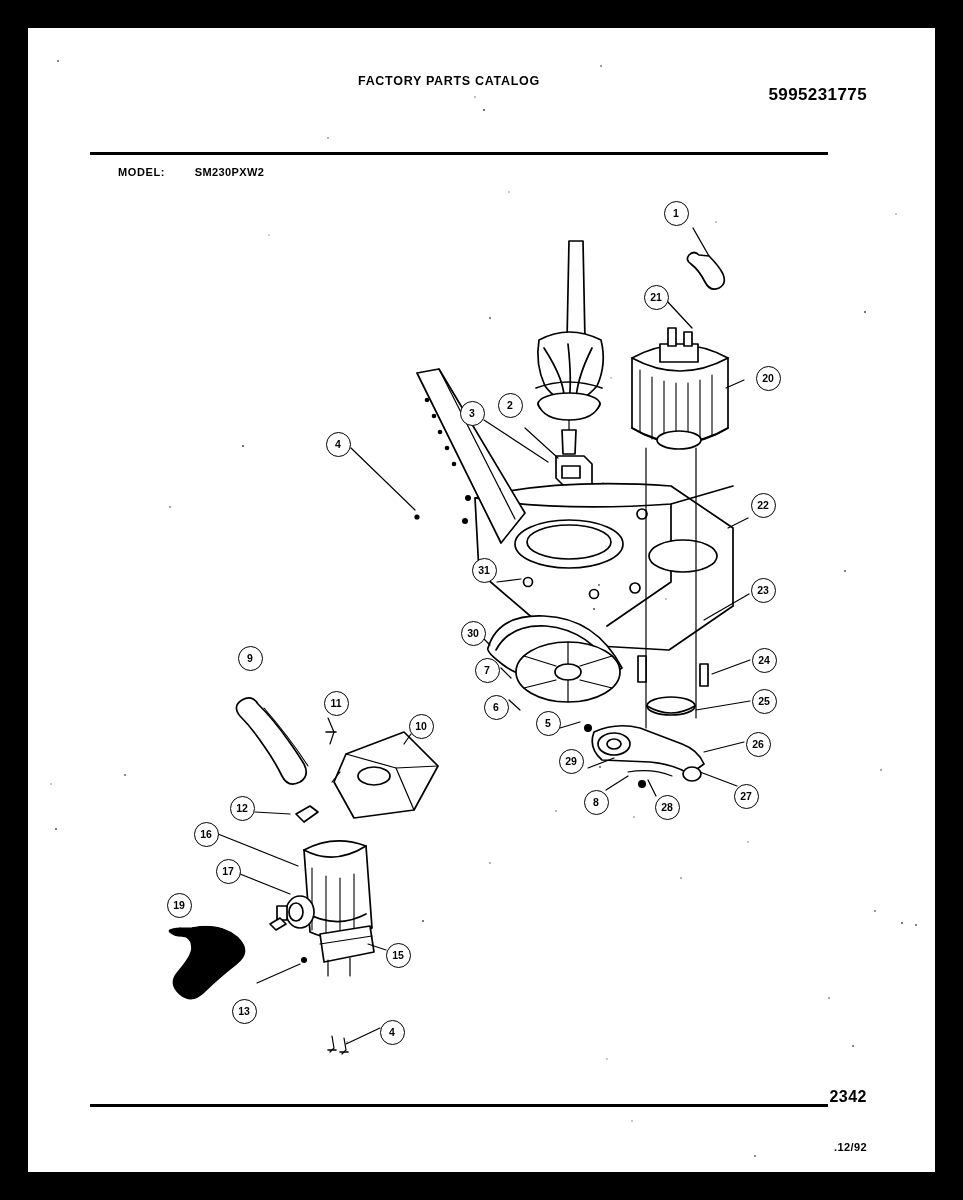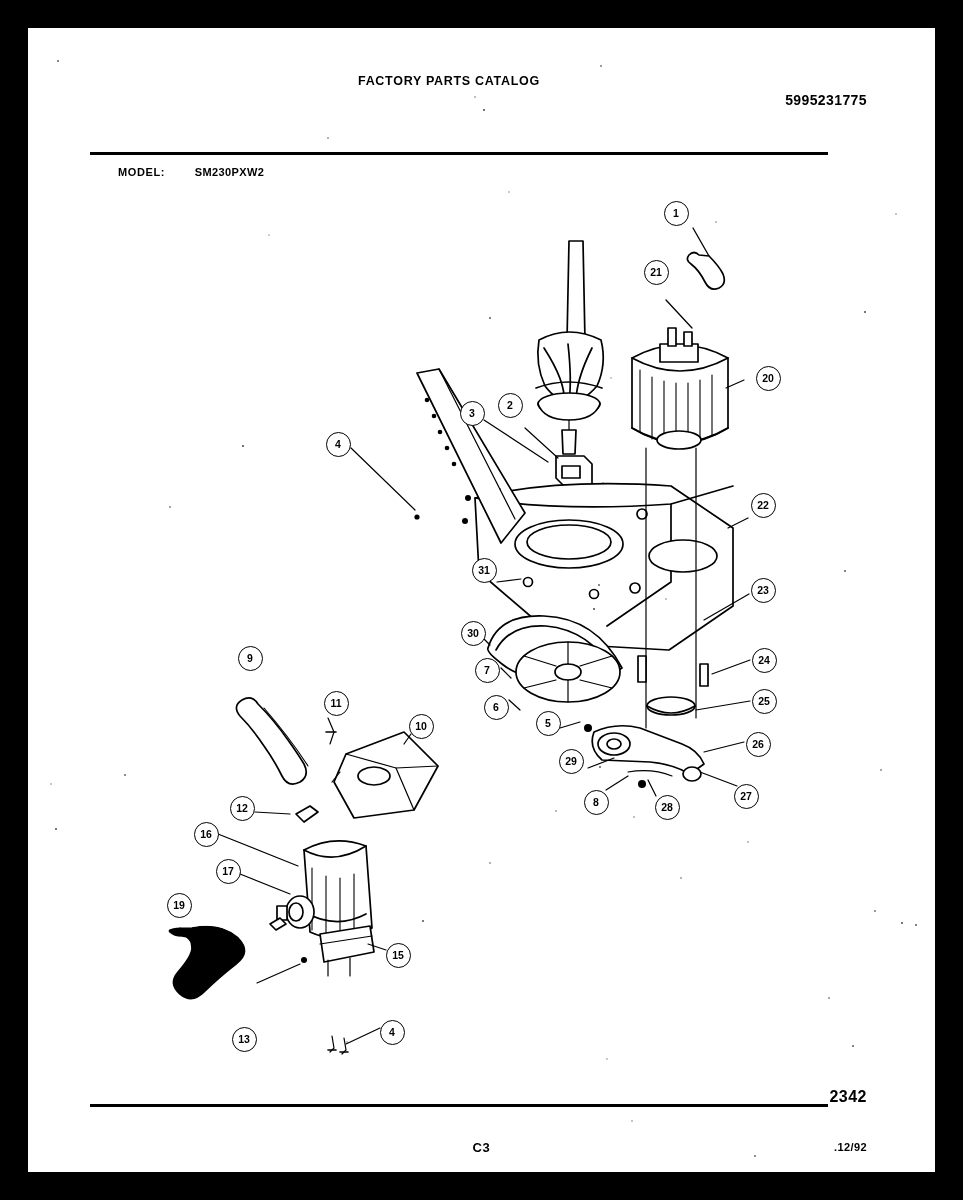--- a/index.html
+++ b/index.html
@@ -37,22 +37,22 @@
     left: 330px;
     top: 46px;
     font-size: 12.5px;
     font-weight: bold;
     letter-spacing: 0.7px;
     color: #000;
   }
   .doc-number {
     position: absolute;
     right: 68px;
-    top: 64px;
-    font-size: 14px;
+    top: 57px;
+    font-size: 17px;
     font-weight: bold;
     letter-spacing: 0.4px;
     color: #000;
   }
   .rule-top {
     position: absolute;
     left: 62px;
     top: 124px;
     width: 738px;
     height: 3px;
@@ -298,21 +298,21 @@
 
       <path d="M164 900 q28 -6 46 10 q14 14 -2 26 q-18 14 -32 28 q-12 12 -24 2 q-12 -10 -2 -22 q14 -16 14 -24 q0 -12 -10 -12 q-8 0 -12 -4 q-4 -4 22 -4 z" fill="#000"></path>
       <path d="M166 898 q30 -4 48 12" stroke="#fff" stroke-width="1.1"></path>
       <path d="M163 914 L152 900" stroke-width="1.2"></path>
 
     </g>
   </svg>
 
   <div id="callout-layer">
       <div class="callout" style="left: 648px; top: 185px;">1</div>
-      <div class="callout" style="left: 628px; top: 244px; text-align: center;">21</div>
+      <div class="callout" style="left: 628px; top: 269px; text-align: center;">21</div>
       <div class="callout" style="left: 740px; top: 350px;">20</div>
       <div class="callout" style="left: 444px; top: 385px;">3</div>
       <div class="callout" style="left: 482px; top: 377px;">2</div>
       <div class="callout" style="left: 310px; top: 416px;">4</div>
       <div class="callout" style="left: 735px; top: 477px;">22</div>
       <div class="callout" style="left: 456px; top: 542px;">31</div>
       <div class="callout" style="left: 735px; top: 562px;">23</div>
       <div class="callout" style="left: 445px; top: 605px;">30</div>
       <div class="callout" style="left: 736px; top: 632px;">24</div>
       <div class="callout" style="left: 222px; top: 630px;">9</div>
@@ -325,27 +325,26 @@
       <div class="callout" style="left: 730px; top: 716px;">26</div>
       <div class="callout" style="left: 543px; top: 733px;">29</div>
       <div class="callout" style="left: 214px; top: 780px;">12</div>
       <div class="callout" style="left: 568px; top: 774px;">8</div>
       <div class="callout" style="left: 639px; top: 779px;">28</div>
       <div class="callout" style="left: 718px; top: 768px;">27</div>
       <div class="callout" style="left: 178px; top: 806px;">16</div>
       <div class="callout" style="left: 200px; top: 843px;">17</div>
       <div class="callout" style="left: 151px; top: 877px;">19</div>
       <div class="callout" style="left: 370px; top: 927px;">15</div>
-      <div class="callout" style="left: 216px; top: 1011px; text-align: center;">13</div>
+      <div class="callout" style="left: 216px; top: 983px; text-align: center;">13</div>
       <div class="callout" style="left: 364px; top: 1004px;">4</div>
     </div>
 
   <div class="rule-bottom"></div>
   <div class="sheet-code">2342</div>
-  <div class="page-code">C3</div>
   <div class="date-code">.12/92</div>
 
   <div id="speck-layer">
       <div class="speck" style="left: 836.059px; top: 282.68px; opacity: 0.71;"></div>
       <div class="speck" style="left: 318.408px; top: 1013.4px; opacity: 0.31;"></div>
       <div class="speck" style="left: 605.4px; top: 787.524px; opacity: 0.32;"></div>
       <div class="speck" style="left: 526.696px; top: 782.113px; opacity: 0.37;"></div>
       <div class="speck" style="left: 29.2903px; top: 31.5078px; opacity: 0.63;"></div>
       <div class="speck" style="left: 867.082px; top: 184.555px; opacity: 0.31;"></div>
       <div class="speck" style="left: 873.317px; top: 893.654px; opacity: 0.7;"></div>

